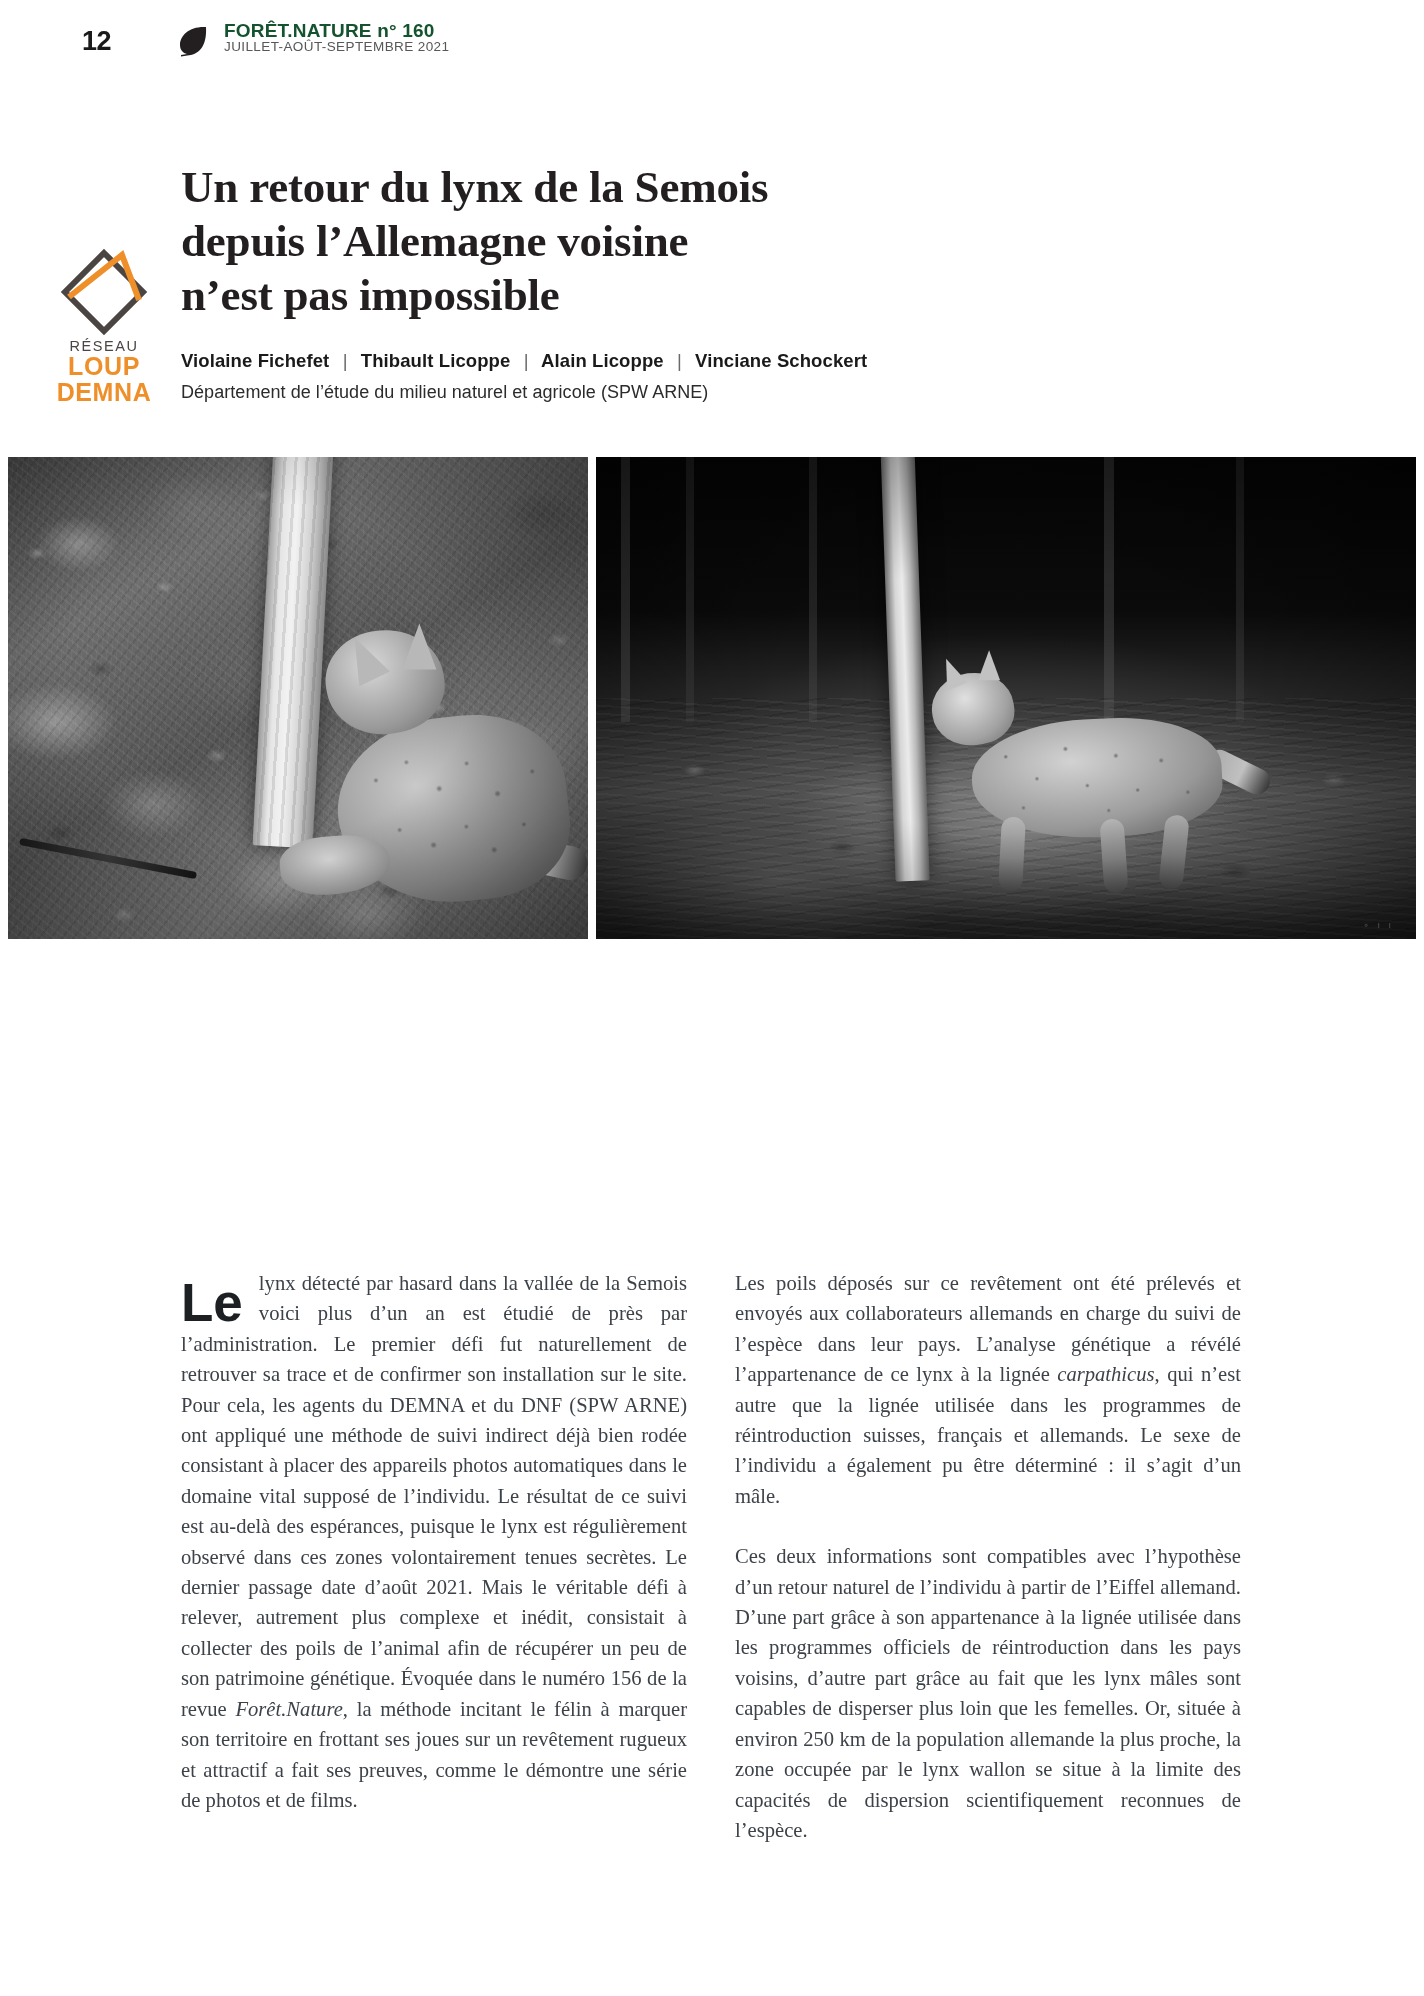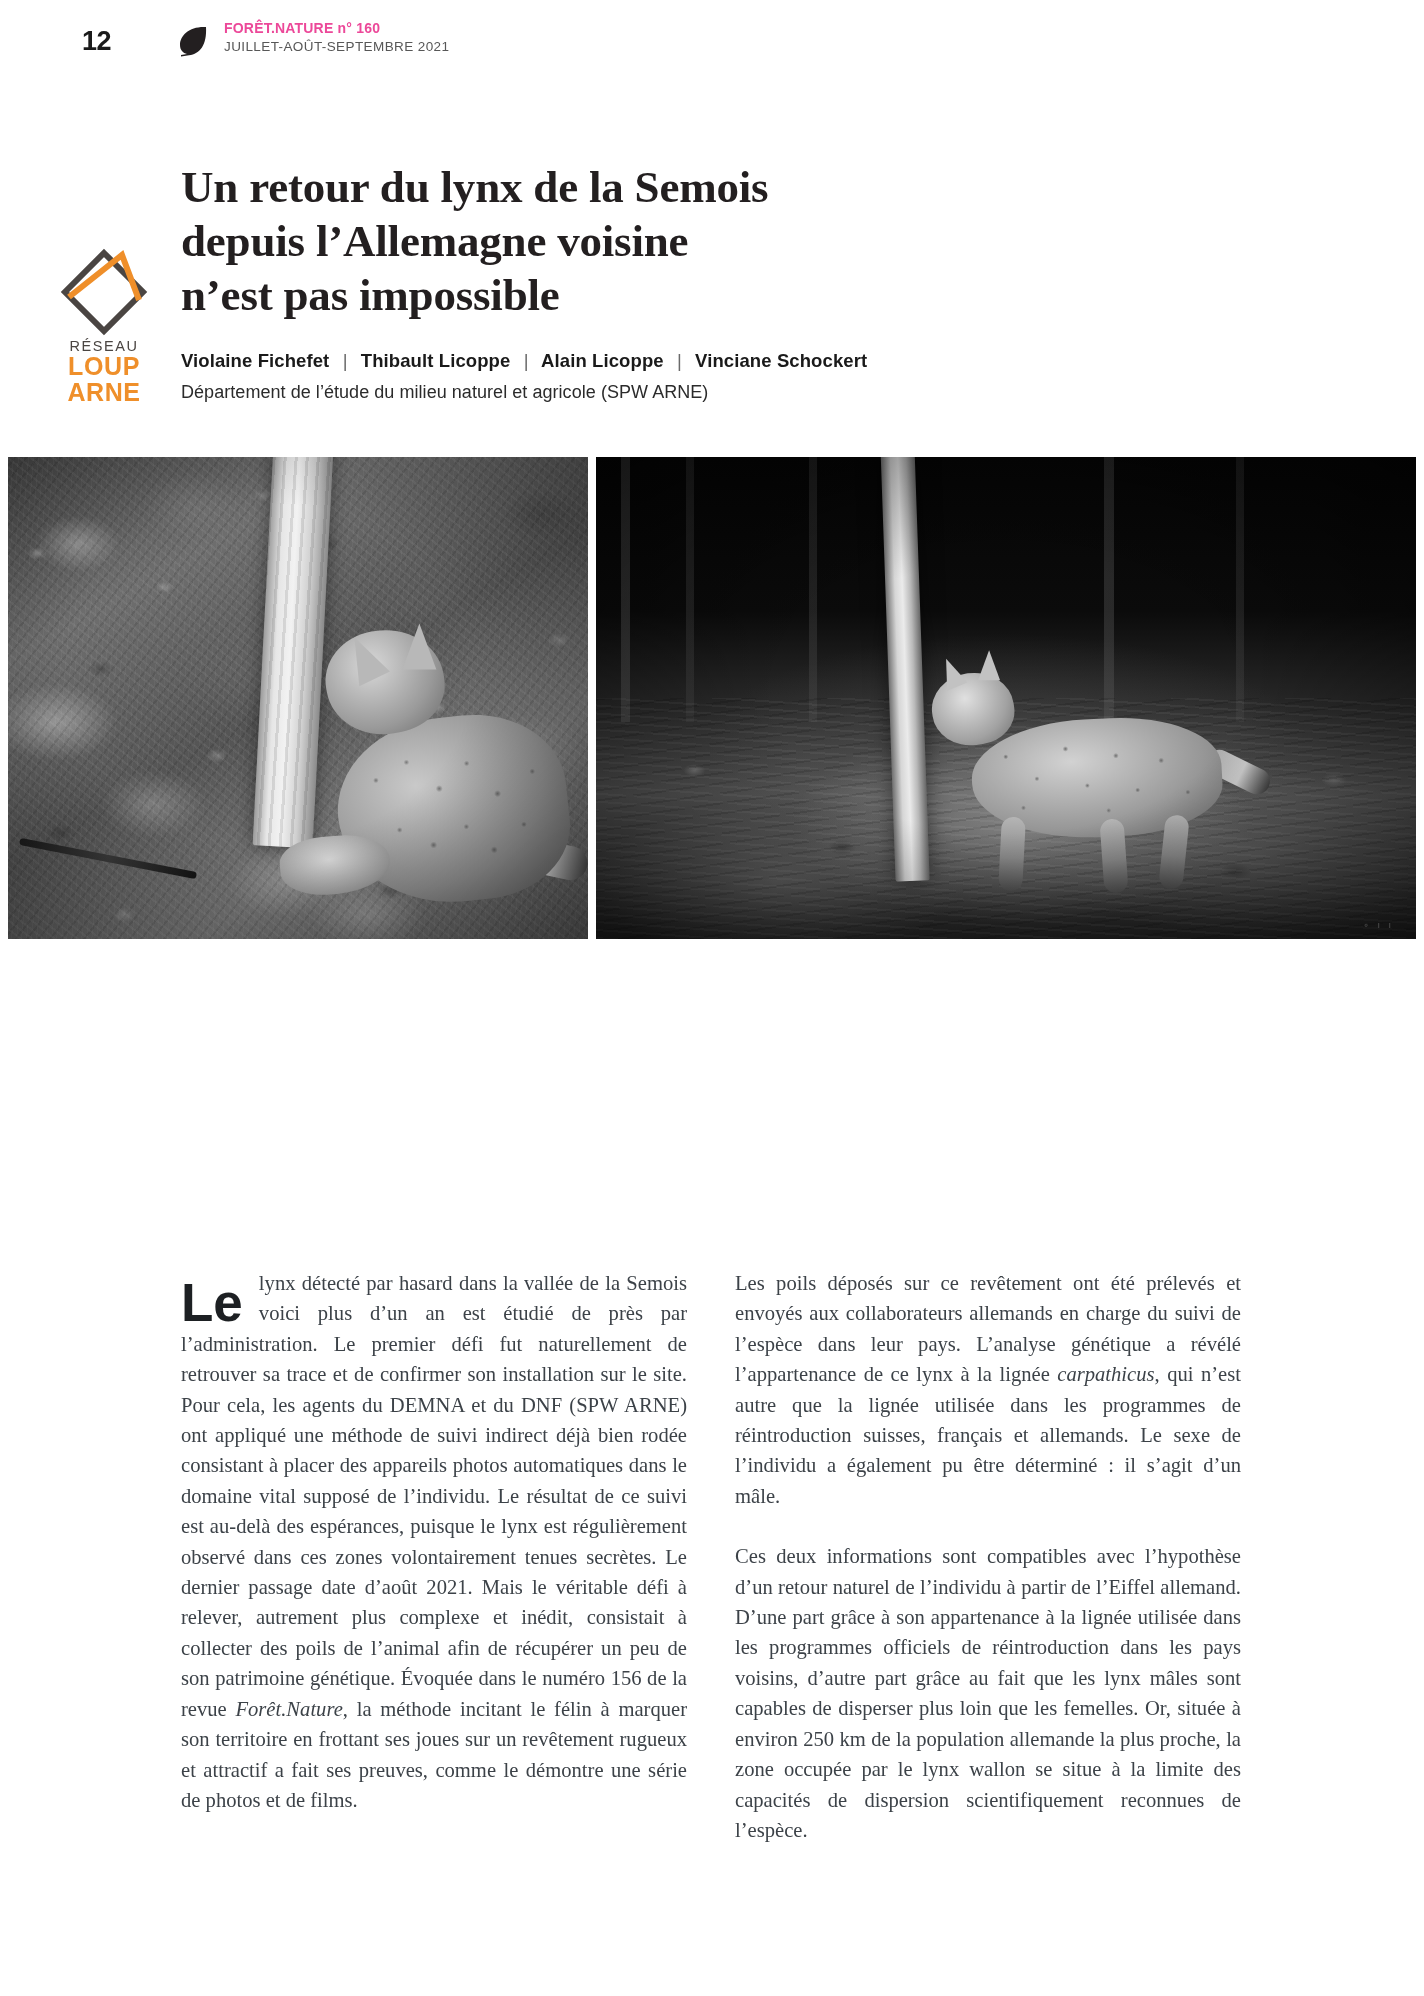--- a/index.html
+++ b/index.html
@@ -49,24 +49,23 @@
     flex: none;
   }
   .masthead-text {
     display: flex;
     flex-direction: column;
     line-height: 1.0;
   }
   .masthead-title {
     font-family: "Liberation Sans", sans-serif;
     font-weight: bold;
-    font-size: 14px;
-    color: #ec4899;
+    font-size: 19px;
+    color: #14532d;
     letter-spacing: 0.2px;
-    margin-bottom: 5px;
   }
   .masthead-sub {
     font-family: "Liberation Sans", sans-serif;
     font-weight: normal;
     font-size: 13.5px;
     color: #575757;
     letter-spacing: 0.4px;
   }
 
   
@@ -526,21 +525,21 @@
   <div class="affiliation">Département de l’étude du milieu naturel et agricole (SPW ARNE)</div>
 </div>
 
 <div class="logo-block">
   <svg class="logo-mark" viewBox="0 0 88 88">
     <polygon points="44,5 83,44 44,83 5,44" fill="none" stroke="#4a4542" stroke-width="6"></polygon>
     <polyline points="9,49 62,7 79,52" fill="none" stroke="#ef8f2a" stroke-width="6" stroke-linejoin="miter"></polyline>
   </svg>
   <div class="logo-reseau">RÉSEAU</div>
   <div class="logo-loup">LOUP</div>
-  <div class="logo-lynx">ARNE</div>
+  <div class="logo-lynx">DEMNA</div>
 </div>
 
 <div class="photo-strip">
 
   <div class="photo photo-left">
     <div class="ff-base"></div>
     <div class="ff-speck"></div>
     <div class="ff-leaves"></div>
     <div class="post-left"></div>
     <div class="branch"></div>

